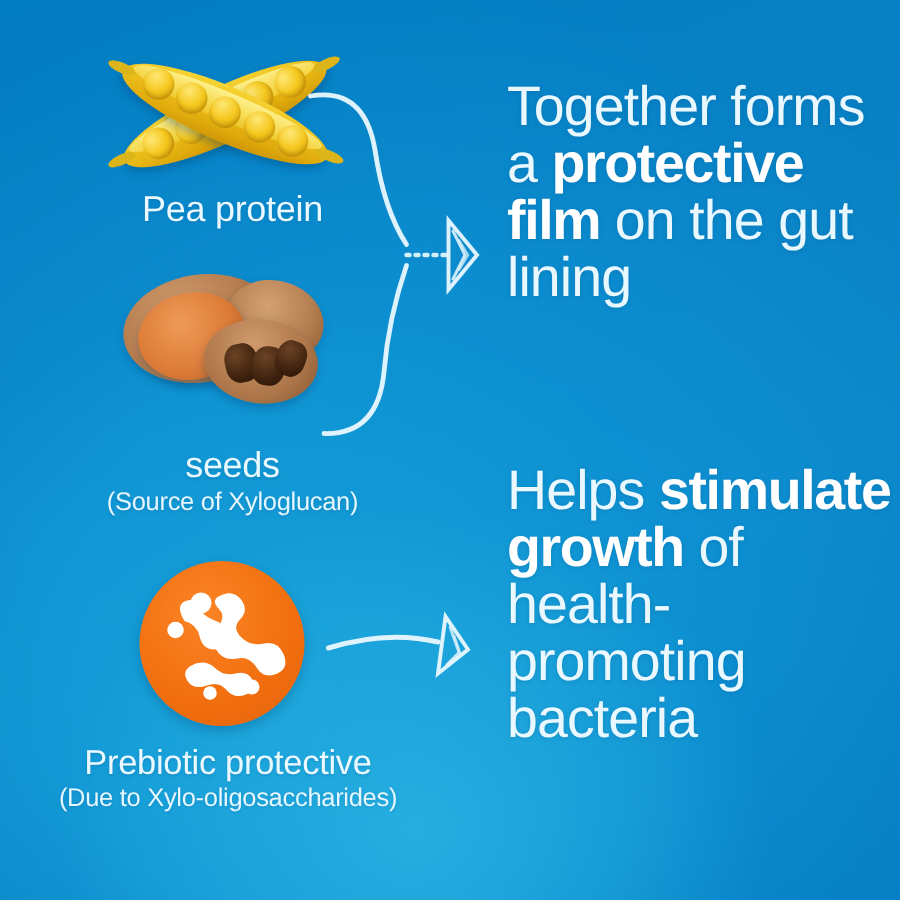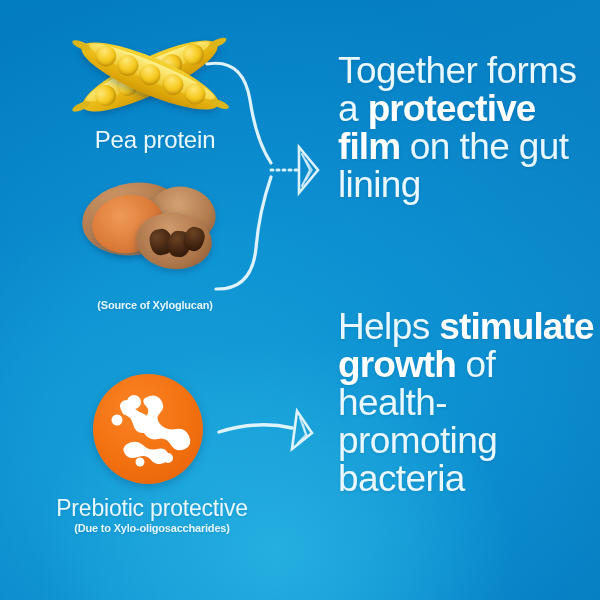--- a/index.html
+++ b/index.html
@@ -45,25 +45,24 @@
     width: 310px;
     text-align: center;
     color: #eaf8ff;
     font-weight: 400;
     letter-spacing: -0.2px;
     line-height: 1.08;
     text-shadow: 0 1px 2px rgba(2,70,120,0.18);
   }
   .label .sub {
     display: block;
-    font-size: 11px;
+    font-size: 17px;
     letter-spacing: -0.2px;
     margin-top: 2px;
     color: #e6f6ff;
-    font-weight: bold;
   }
 
   #pea-label { top: 113px; font-size: 24px; }
   #tamarind-label { top: 258px; font-size: 24px; }
   #prebiotic-label { top: 482px; font-size: 23px; left: -3px; }
 
   
   .pea-wrap {
     position: absolute;
     left: 60px;
@@ -246,20 +245,21 @@
       <div class="tam shell-right"></div>
       <div class="tam pulp"></div>
       <div class="tam shell-front"></div>
       <div class="seed s1"></div>
       <div class="seed s2"></div>
       <div class="seed s3"></div>
     </div>
 
     <div class="label" id="tamarind-label">
       <br>
+      <span>seeds</span>
       <span class="sub">(Source of Xyloglucan)</span>
     </div>
 
     <div class="prebiotic-icon">
       <svg viewBox="0 0 110 110" width="110" height="110" aria-hidden="true">
         <g fill="#ffffff">
           <circle cx="41" cy="28" r="7"></circle>
           <circle cx="24" cy="46" r="5.5"></circle>
           <circle cx="75" cy="84" r="5"></circle>
           <circle cx="47" cy="88" r="4.5"></circle>

